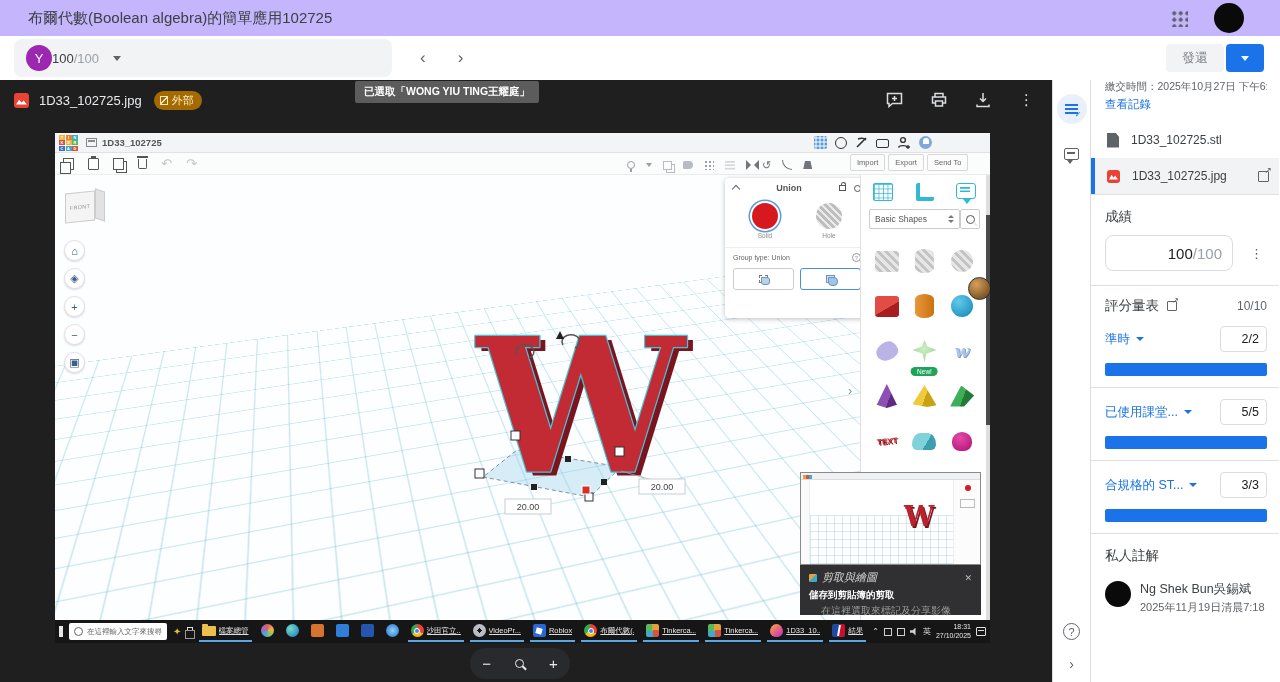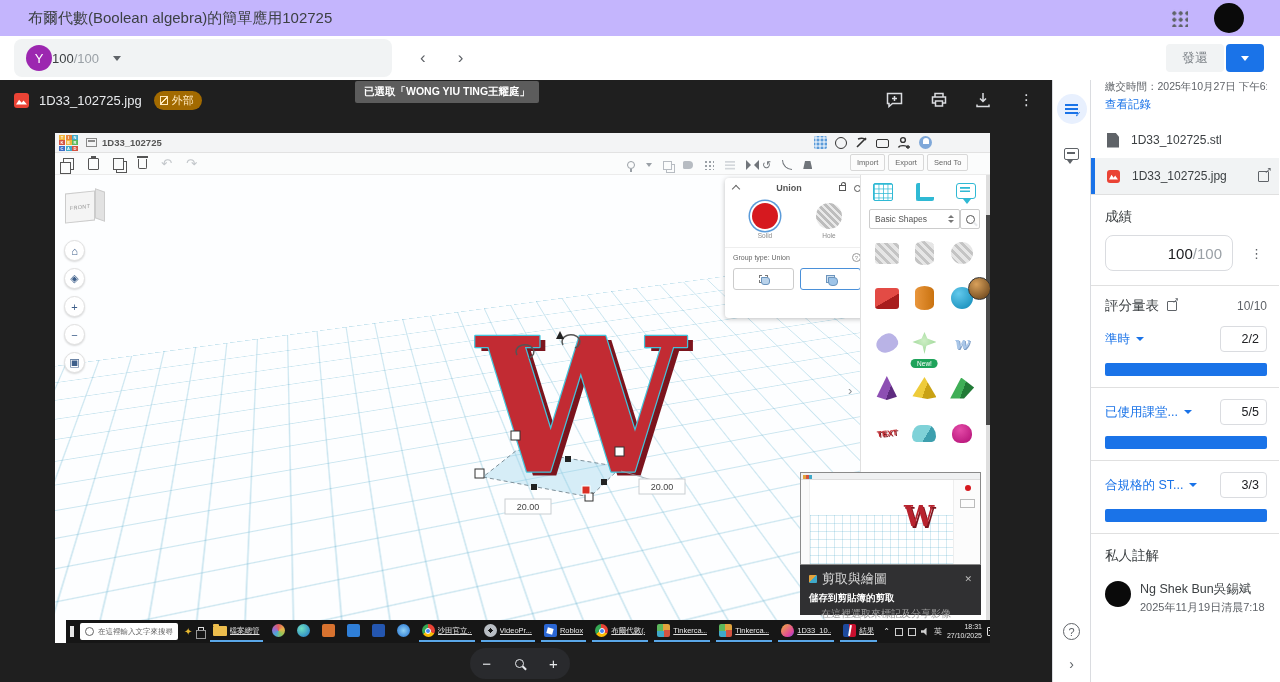--- a/index.html
+++ b/index.html
@@ -184,21 +184,21 @@
   .t-wp { width:20px; height:18px; border:1.6px solid #2fb9d4; border-radius:2px;
     background-image:linear-gradient(rgba(47,185,212,.8) 1px,transparent 1px),
       linear-gradient(90deg,rgba(47,185,212,.8) 1px,transparent 1px); background-size:4.5px 4.5px; cursor:pointer; }
   .t-ruler { width:18px; height:18px; border-left:4px solid #2fb9d4; border-bottom:4px solid #2fb9d4;
     border-radius:2px; cursor:pointer; }
   .t-notes { width:20px; height:16px; border:1.6px solid #2fb9d4; border-radius:3px; position:relative; cursor:pointer; }
   .t-notes::before { content:""; position:absolute; left:3px; top:3px; width:10px; height:5px;
     background:linear-gradient(#2fb9d4 1.4px,transparent 1.4px); background-size:100% 3.5px; }
   .t-notes::after { content:""; position:absolute; left:6px; bottom:-6px; border-left:4px solid transparent;
     border-right:4px solid transparent; border-top:5px solid #2fb9d4; }
-  .sh-select { display:flex; gap:0; margin-bottom:4px; }
+  .sh-select { display:flex; gap:0; margin-bottom:12px; }
   .sh-dd { flex:1; height:20px; border:1px solid #ccc; border-radius:2px; display:flex; align-items:center;
     padding:0 5px; font-size:8.5px; color:#555; cursor:pointer; }
   .sh-dd .sp { flex:1; }
   .updn { display:flex; flex-direction:column; gap:1.5px; }
   .updn i { width:0; height:0; border-left:3px solid transparent; border-right:3px solid transparent; }
   .updn i.u { border-bottom:3.5px solid #777; } .updn i.d { border-top:3.5px solid #777; }
   .sh-search { width:20px; height:20px; border:1px solid #ccc; border-radius:2px; display:flex;
     align-items:center; justify-content:center; color:#555; cursor:pointer; }
   .sh-grid { display:grid; grid-template-columns:repeat(3,1fr); row-gap:13px; column-gap:2px; padding-top:4px; }
   .cell { height:32px; display:flex; align-items:center; justify-content:center; position:relative; cursor:pointer; }
@@ -245,27 +245,27 @@
   .sp-dot { position:absolute; right:9px; top:12px; width:6px; height:6px; border-radius:50%; background:#d6191f; }
   .sp-box { position:absolute; right:5px; top:26px; width:15px; height:9px; border:1px solid #bbb; }
   .sp-grid { position:absolute; left:9px; right:27px; top:42px; bottom:0;
     background-image:linear-gradient(rgba(90,175,205,.25) 1px,transparent 1px),
       linear-gradient(90deg,rgba(90,175,205,.25) 1px,transparent 1px); background-size:8px 8px; }
   .sp-w { position:absolute; left:103px; top:30px; font-family:"DejaVu Serif",serif; font-weight:bold;
     font-size:27px; color:#b8232e; text-shadow:1.5px 1.5px #7c141d; line-height:1; }
   .snip-note { width:181px; height:50px; background:#303032; padding:5px 9px; }
   .sn-row { display:flex; align-items:center; gap:5px; }
   .sn-ic { width:8px; height:8px; background:linear-gradient(135deg,#e2a33d 50%,#3fa9c9 50%); border-radius:1px; }
-  .sn-app { font-size:13px; color:#d8d8d8; flex:1; }
+  .sn-app { font-size:11px; color:#d8d8d8; flex:1;font-style:italic; }
   .sn-x { color:#bbb; font-size:9px; cursor:pointer; }
   .sn-title { font-size:9.5px; font-weight:bold; color:#fff; margin-top:4px; white-space:nowrap; }
   .sn-sub { font-size:10px; color:#9a9a9a; margin-top:2px; white-space:nowrap;margin-left:12px; }
 
   
-  .wtb { position:absolute; left:11px; bottom:0; width:935px; height:23px; background:#161616;
+  .wtb { position:absolute; left:0; bottom:0; width:935px; height:23px; background:#161616;
     display:flex; align-items:center; gap:6px; padding:0 4px; color:#ddd; z-index:7;justify-content:center; }
   .w-start { width:11px; height:11px; background-image:linear-gradient(#e8e8e8 45%,transparent 45% 55%,#e8e8e8 55%),
     linear-gradient(90deg,#e8e8e8 45%,transparent 45% 55%,#e8e8e8 55%); cursor:pointer; }
   .w-search { width:112px; height:17px; background:#fff; border-radius:2px; display:flex; align-items:center;
     gap:4px; padding:0 5px; color:#666; }
   .w-search .mag { border-color:#666; } .w-search .mag::after { background:#666; }
   .w-search span { font-size:7.5px; white-space:nowrap; overflow:hidden; }
   .w-spark { color:#e8b931; font-size:10px; line-height:1; }
   .w-tv { width:11px; height:10px; border:1.2px solid #ddd; position:relative; cursor:pointer; }
   .w-tv::after { content:""; position:absolute; left:-3px; top:2px; width:8px; height:7px;

